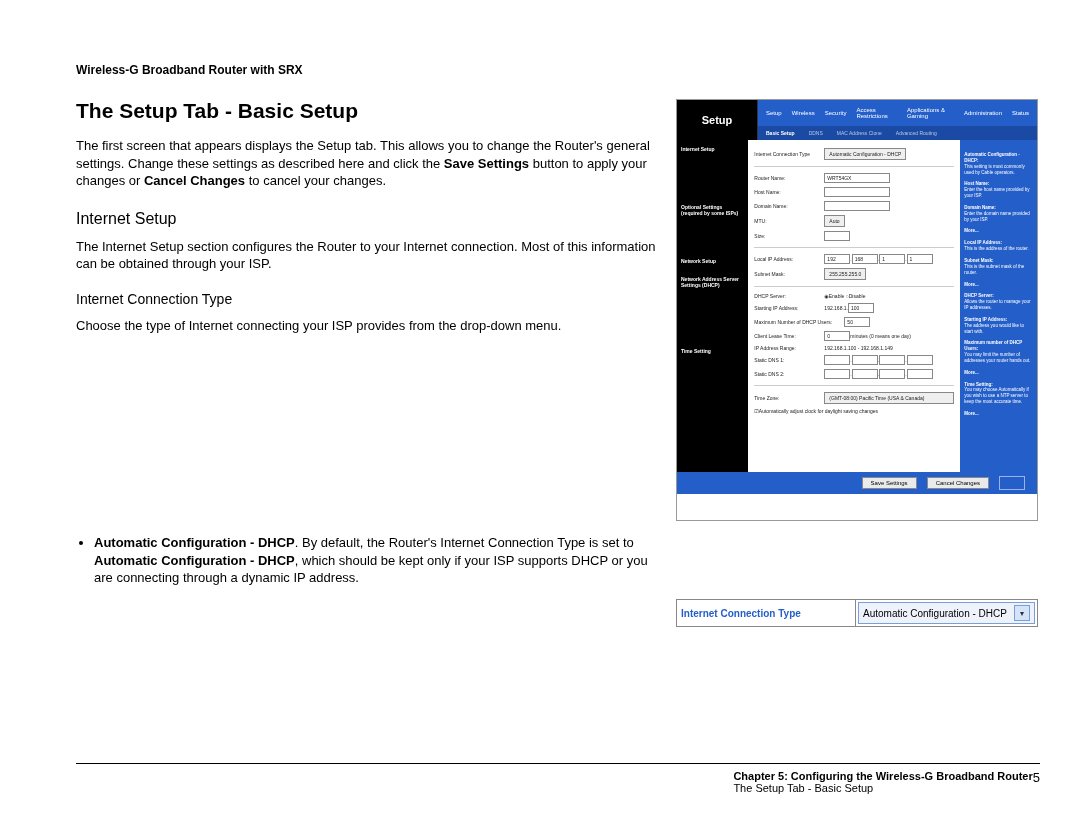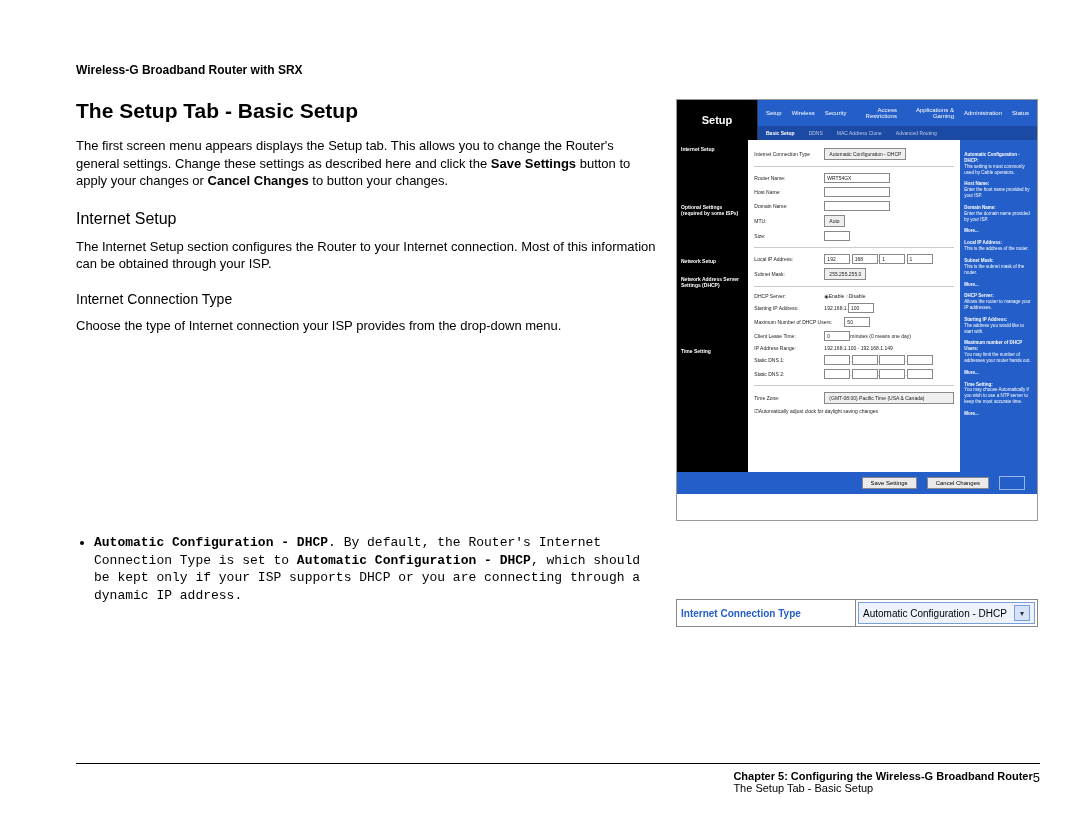--- a/index.html
+++ b/index.html
@@ -53,21 +53,21 @@
     line-height: 1.35;
     margin: 0 0 10px 0;
   }
   .b { font-weight: bold; }
   ul.bullet {
     margin: 0;
     padding-left: 18px;
     font-size: 13px;
     line-height: 1.35;
   }
-  ul.bullet li { margin-bottom: 8px; font-family: Liberation Mono, monospace; }
+  ul.bullet li { margin-bottom: 8px; }
 
   
   .router-shot {
     border: 1px solid #999;
     width: 360px;
     height: 420px;
     background: #fff;
     font-size: 5px;
     position: relative;
     overflow: hidden;
@@ -83,21 +83,20 @@
     display:flex;
     align-items:center;
     justify-content:space-between;
   }
   .router-top .model { font-size:5px; font-weight:normal; opacity:.6; }
   .router-tabs {
     background: #235ec9;
     height: 40px;
     display: flex;
     color: #fff;
-    text-align: right;
   }
   .router-tabs .active-cell {
     width: 80px;
     background: #000;
     font-weight: bold;
     font-size: 11px;
     display:flex;align-items:center;justify-content:center;
     border-right:1px solid #335;
   }
   .router-tabs .tabrow {
@@ -184,28 +183,28 @@
 </head>
 <body>
 
 <div class="page">
   <div class="header">Wireless-G Broadband Router with SRX</div>
 
   <div class="columns">
     <div class="left-col">
       <h1>The Setup Tab - Basic Setup</h1>
       <p>
-        <span>The first screen menu appears displays the Setup tab. This allows you to change the Router's general settings. Change these settings as described here and click the </span><span class="b">Save Settings</span><span> button to apply your changes or </span><span class="b">Cancel Changes</span><span> to button your changes.</span>
+        <span>The first screen that appears displays the Setup tab. This allows you to change the Router's general settings. Change these settings as described here and click the </span><span class="b">Save Settings</span><span> button to apply your changes or </span><span class="b">Cancel Changes</span><span> to cancel your changes.</span>
       </p>
 
       <h2>Internet Setup</h2>
       <p>The Internet Setup section configures the Router to your Internet connection. Most of this information can be obtained through your ISP.</p>
 
       <h3>Internet Connection Type</h3>
-      <p>Choose the type of Internet connection your ISP provides from the drop-down menu.</p>
+      <p>Choose the type of Internet connecting your ISP provides from the drop-down menu.</p>
 
       <div class="spacer-big"></div>
 
       <ul class="bullet">
         <li>
           <span class="b">Automatic Configuration - DHCP</span><span>. By default, the Router's Internet Connection Type is set to </span><span class="b">Automatic Configuration - DHCP</span><span>, which should be kept only if your ISP supports DHCP or you are connecting through a dynamic IP address.</span>
         </li>
       </ul>
     </div>
 

